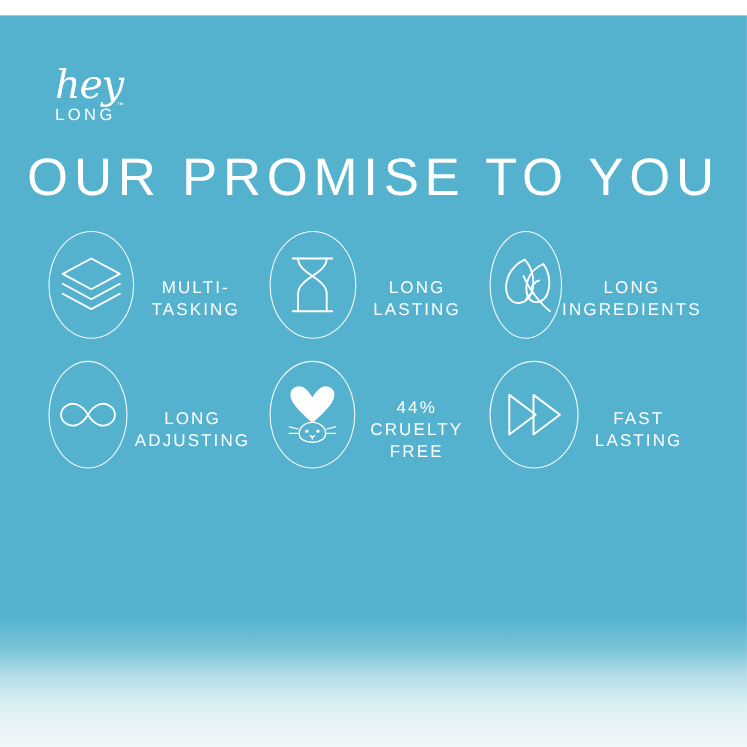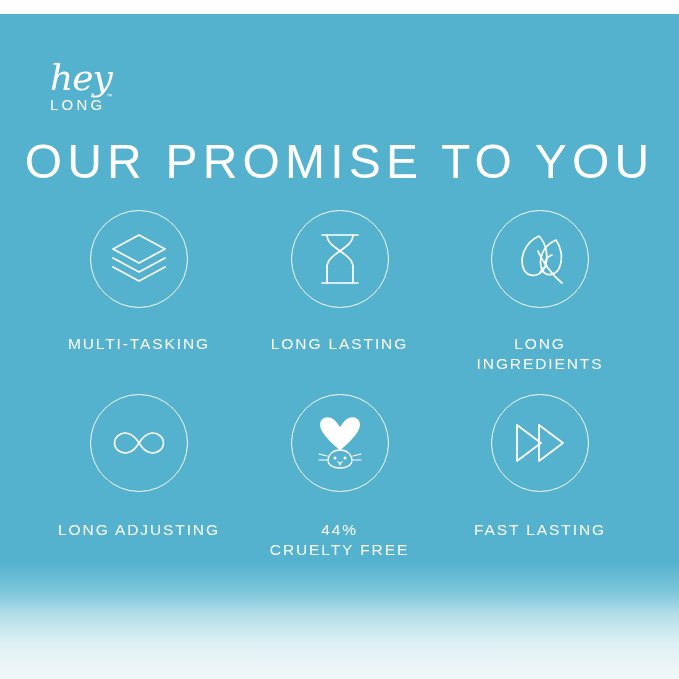--- a/index.html
+++ b/index.html
@@ -92,21 +92,21 @@
     display: flex;
     justify-content: space-between;
     align-items: flex-start;
   }
   .row.row-2 {
     margin-top: 20px;
   }
   .cell {
     width: 190px;
     display: flex;
-    flex-direction: column;
+    flex-direction: row;
     align-items: center;
   }
   .badge {
     width: 98px;
     height: 98px;
     border: 1.6px solid rgba(255,255,255,0.92);
     border-radius: 50%;
     display: flex;
     align-items: center;
     justify-content: center;

